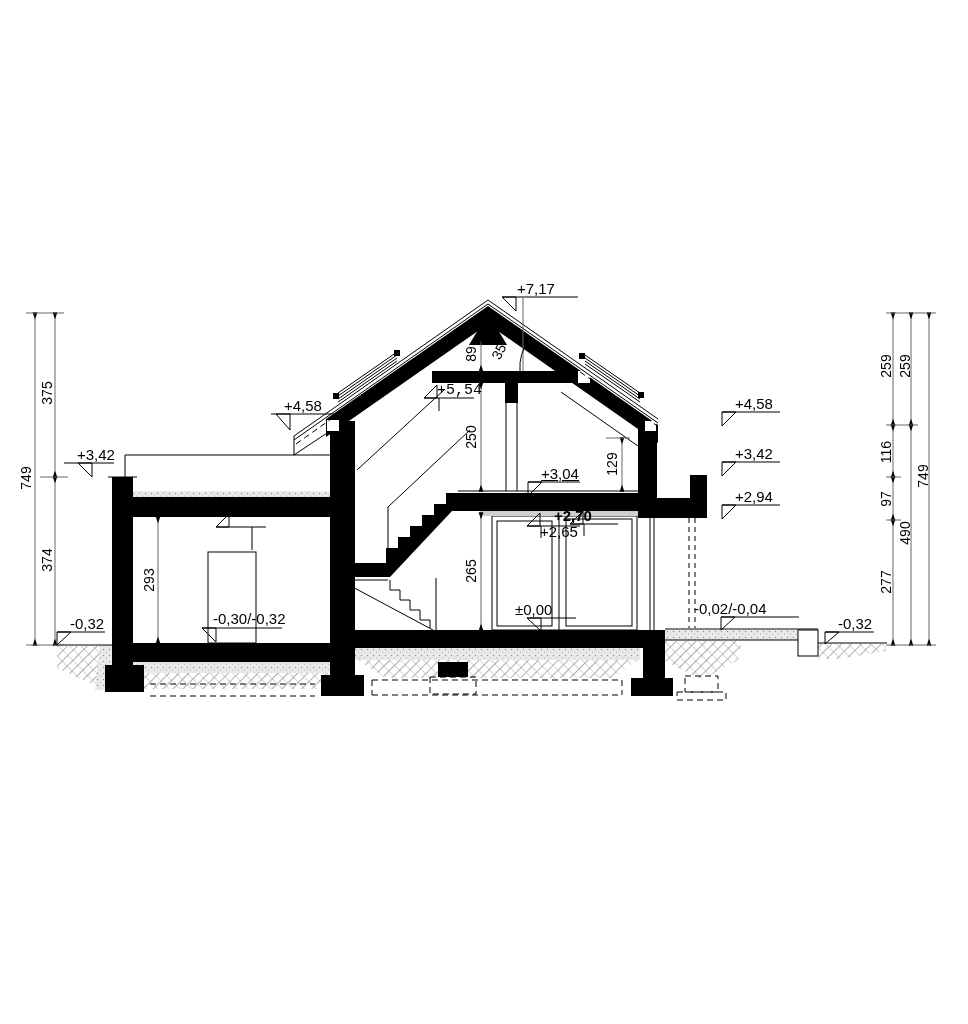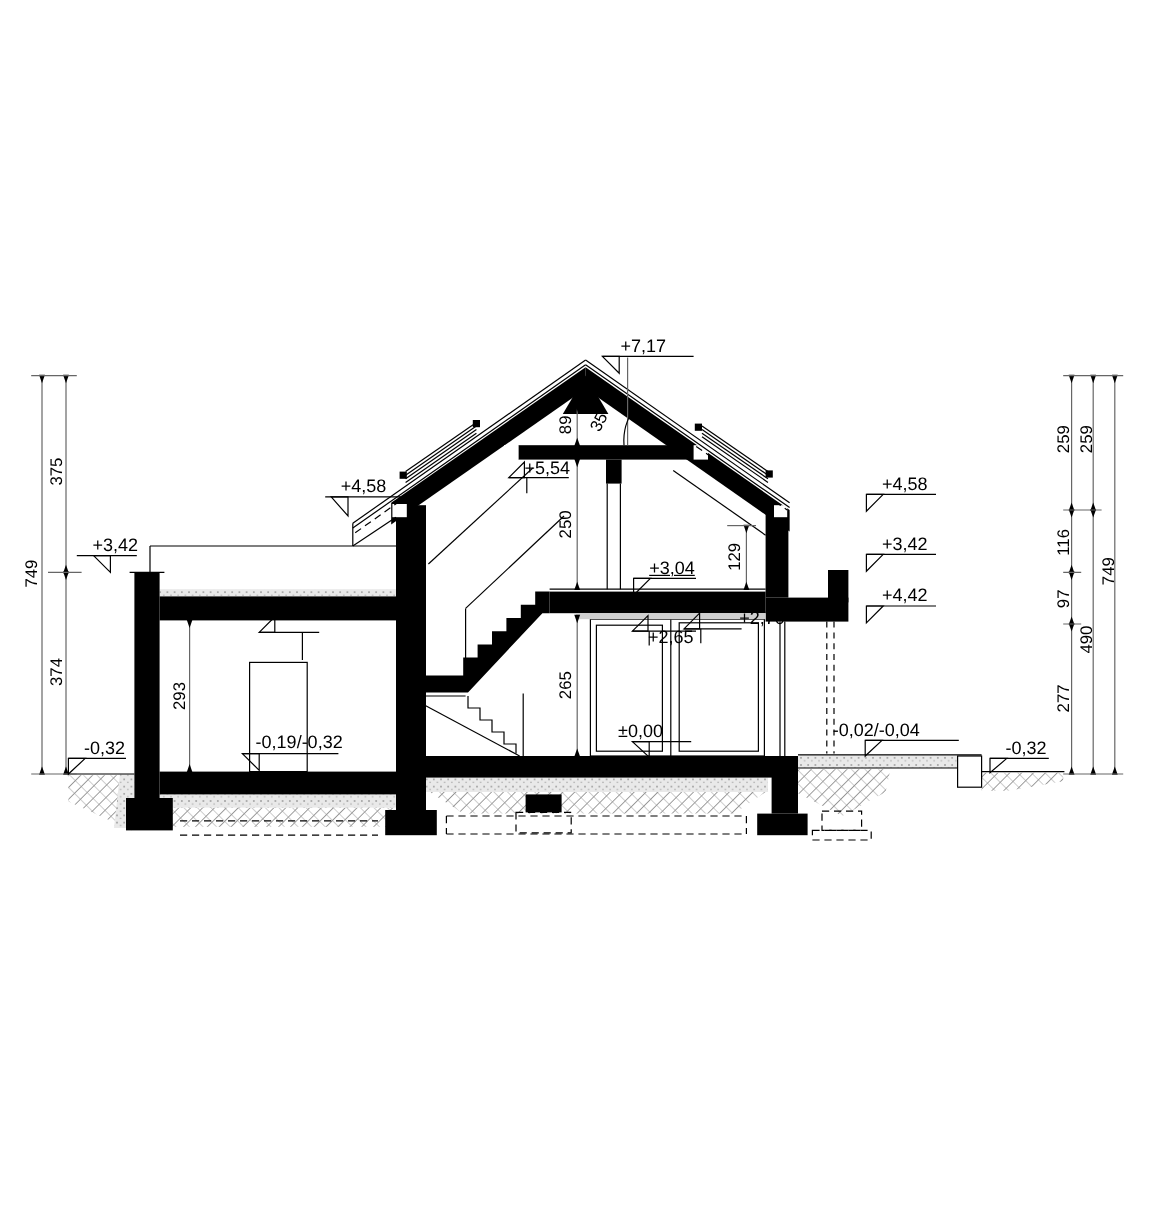--- a/index.html
+++ b/index.html
@@ -231,33 +231,33 @@
     <line x1="722" y1="505" x2="780" y2="505"></line> 
         <path d="M736,505 L722,519 L722,505 Z"></path>
     <line x1="721" y1="617" x2="799" y2="617"></line> 
         <path d="M735,617 L721,630 L721,617 Z"></path>
     <line x1="825" y1="632" x2="874" y2="632"></line> 
         <path d="M839,632 L825,644 L825,632 Z"></path>
   </g>
 </svg>
 
 <span class="lbl" style="left:517px;top:281px;">+7,17</span>
-<span class="lbl" style="left:437px;top:383px;">+5,54</span>
+<span class="lbl" style="left:437px;top:383px;font-family:Liberation Mono, monospace;">+5,54</span>
 <span class="lbl" style="left:284px;top:398px;">+4,58</span>
 <span class="lbl" style="left:77px;top:447px;">+3,42</span>
 <span class="lbl" style="left:70px;top:616px;">-0,32</span>
 <span class="lbl" style="left:229px;top:497px;">+2,63</span>
-<span class="lbl" style="left:213px;top:611px;">-0,19/-0,32</span>
+<span class="lbl" style="left:213px;top:611px;">-0,30/-0,32</span>
 <span class="lbl" style="left:541px;top:466px;text-decoration:underline;">+3,04</span>
 <span class="lbl" style="left:540px;top:524px;">+2,65</span>
-<span class="lbl" style="left:616px;top:508px;">+2,70</span>
+<span class="lbl" style="left:554px;top:508px;font-weight:bold;">+2,70</span>
 <span class="lbl" style="left:515px;top:602px;">±0,00</span>
 <span class="lbl" style="left:735px;top:396px;">+4,58</span>
 <span class="lbl" style="left:735px;top:446px;">+3,42</span>
-<span class="lbl" style="left:735px;top:489px;">+4,42</span>
+<span class="lbl" style="left:735px;top:489px;">+2,94</span>
 <span class="lbl" style="left:694px;top:601px;">-0,02/-0,04</span>
 <span class="lbl" style="left:838px;top:616px;">-0,32</span>
 
 <span class="dim" style="left:26px;top:478px;">749</span>
 <span class="dim" style="left:47px;top:393px;">375</span>
 <span class="dim" style="left:47px;top:560px;">374</span>
 
 <span class="dim" style="left:886px;top:366px;">259</span>
 <span class="dim" style="left:886px;top:452px;">116</span>
 <span class="dim" style="left:886px;top:499px;">97</span>

